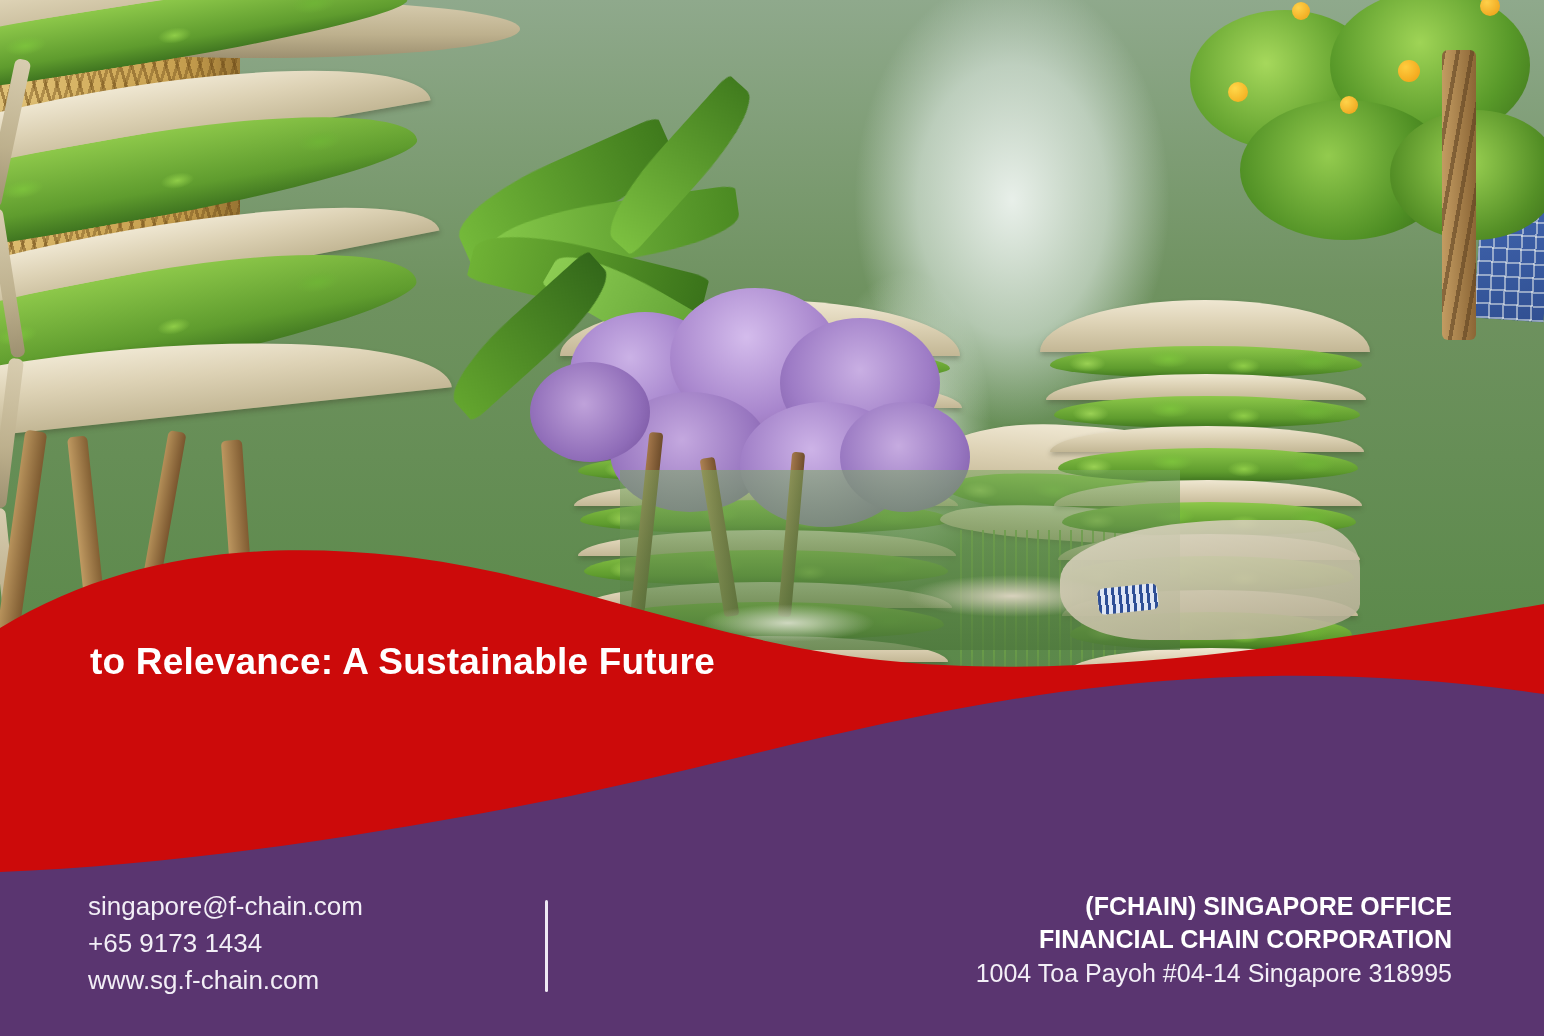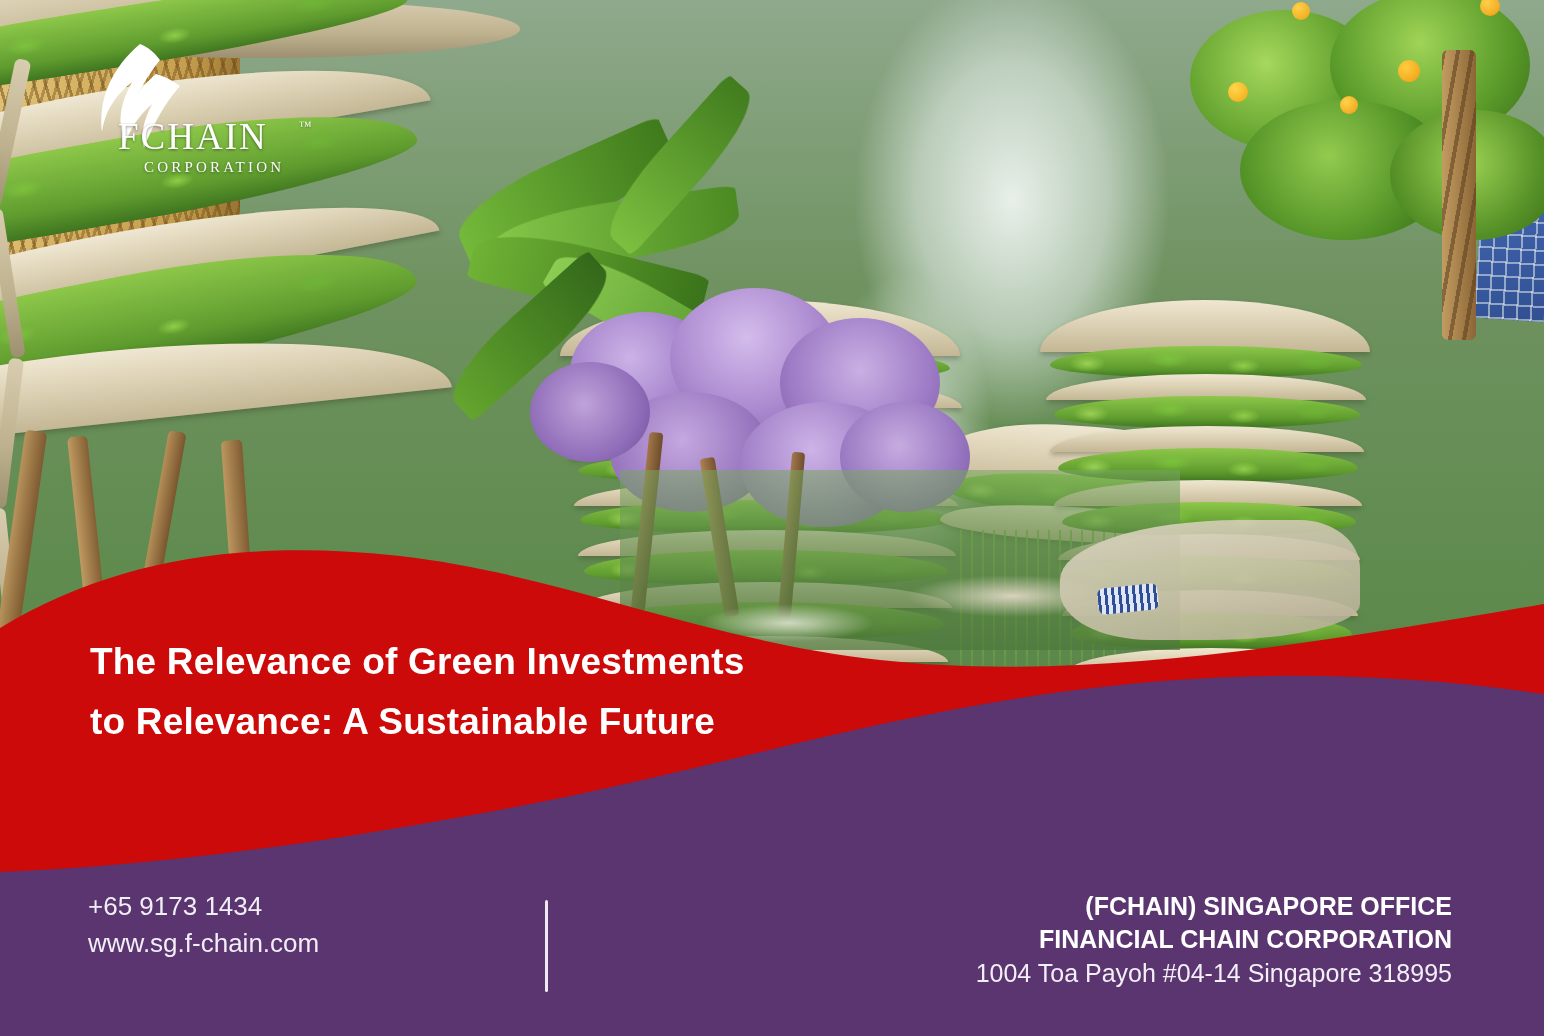--- a/index.html
+++ b/index.html
@@ -233,52 +233,43 @@
            border-radius:6px;transform:rotate(-6deg);"></div>
 
     <div class="lyr" style="left:0px;top:430px;width:360px;height:220px;">
       <div style="position:absolute;left:10px;top:0;width:22px;height:220px;background:linear-gradient(90deg,#b8935c,#7d5a30);transform:rotate(8deg);border-radius:5px;"></div>
       <div style="position:absolute;left:78px;top:6px;width:20px;height:210px;background:linear-gradient(90deg,#c09a62,#825f33);transform:rotate(-6deg);border-radius:5px;"></div>
       <div style="position:absolute;left:150px;top:0;width:18px;height:215px;background:linear-gradient(90deg,#b48f58,#79552e);transform:rotate(10deg);border-radius:5px;"></div>
       <div style="position:absolute;left:228px;top:10px;width:21px;height:205px;background:linear-gradient(90deg,#bd9760,#7f5b31);transform:rotate(-4deg);border-radius:5px;"></div>
     </div>
   </div>
 
-  <div id="logo">
-    <svg width="180" height="130" viewBox="0 0 180 130">
-      <path d="M58 4 C 30 28, 16 58, 20 92 C 22 74, 32 56, 50 42 C 40 60, 36 76, 40 92 C 50 62, 62 40, 78 20 C 72 12, 66 7, 58 4 Z" fill="#ffffff"></path>
-      <path d="M74 34 C 48 56, 38 80, 42 108 C 46 92, 56 76, 70 64 C 62 80, 58 94, 62 108 C 72 82, 84 62, 98 46 C 90 40, 82 36, 74 34 Z" fill="#ffffff"></path>
-    </svg>
-    <div class="logo-txt" id="logo-word">FCHAIN</div>
-    <div id="logo-tm">™</div>
-    <div class="logo-txt" id="logo-sub">CORPORATION</div>
-  </div>
 
   <svg id="wave-red" viewBox="0 0 1544 1036" preserveAspectRatio="none">
     <path d="M0,628
              C 120,556 250,540 400,556
              C 560,574 700,640 880,660
              C 1080,682 1300,646 1544,604
              L1544,1036 L0,1036 Z" fill="#CC0A0A"></path>
   </svg>
 
   <svg id="wave-purple" viewBox="0 0 1544 1036" preserveAspectRatio="none">
     <path d="M0,872
              C 160,866 330,842 520,806
              C 700,772 860,720 1060,692
              C 1220,670 1380,670 1544,694
              L1544,1036 L0,1036 Z" fill="#5A3570"></path>
   </svg>
 
   <div id="title">
-    <span class="tline">The Relevance of Green Investments</span>
     <span class="tline">to Relevance: A Sustainable Future</span>
   </div>
 
   <div id="footer-left">
+    <span>singapore@f-chain.com</span>
     <span>+65 9173 1434</span>
     <span>www.sg.f-chain.com</span>
   </div>
 
   <div id="divider"></div>
 
   <div id="footer-right">
     <span class="fr-strong">(FCHAIN) SINGAPORE OFFICE</span>
     <span class="fr-strong">FINANCIAL CHAIN CORPORATION</span>
     <span class="fr-addr">1004 Toa Payoh #04-14 Singapore 318995</span>

